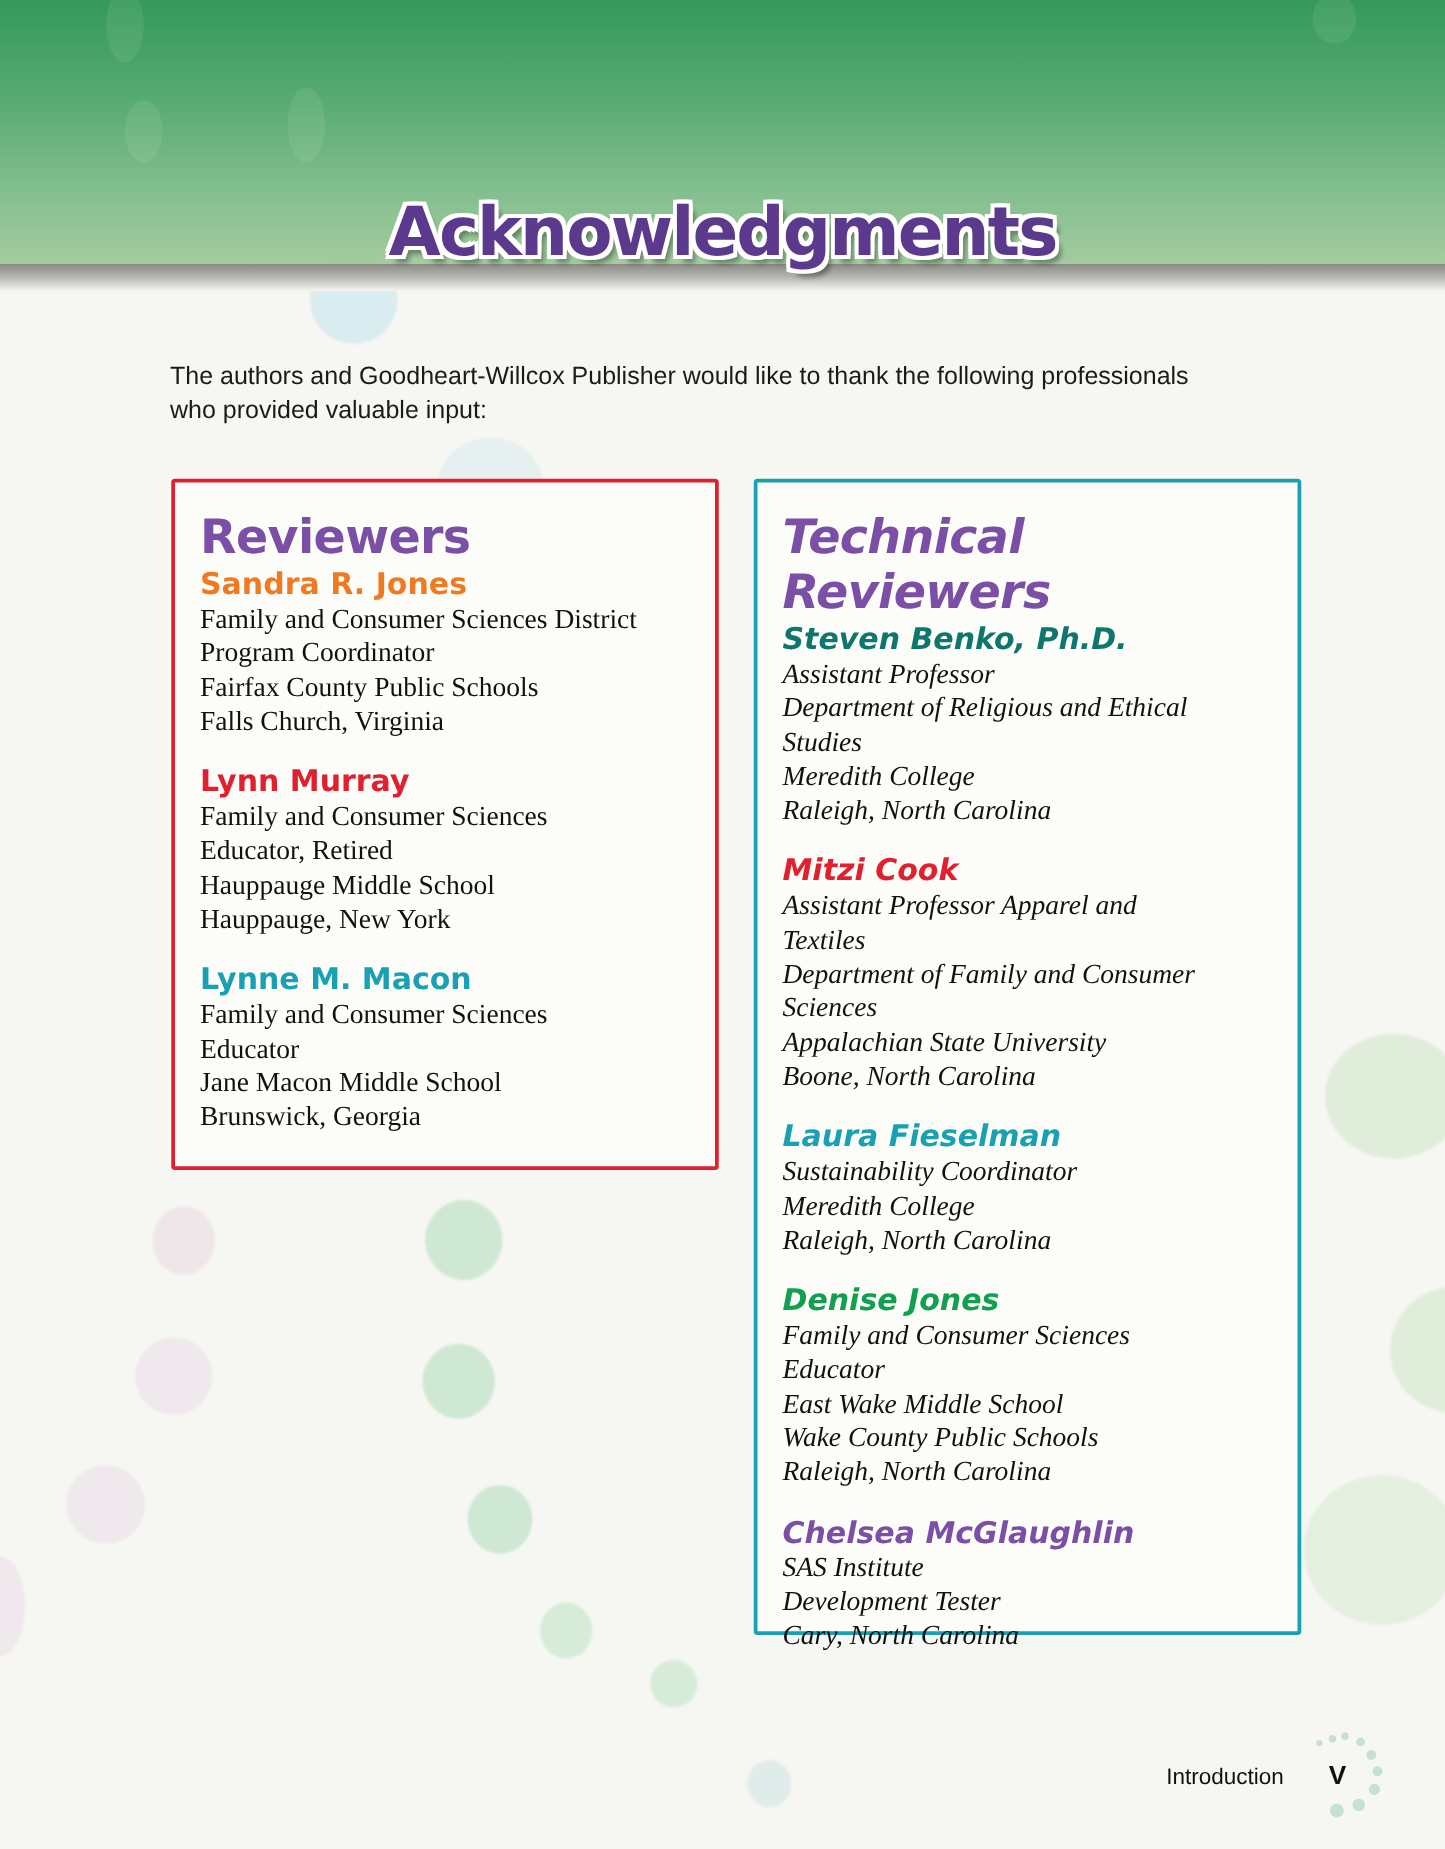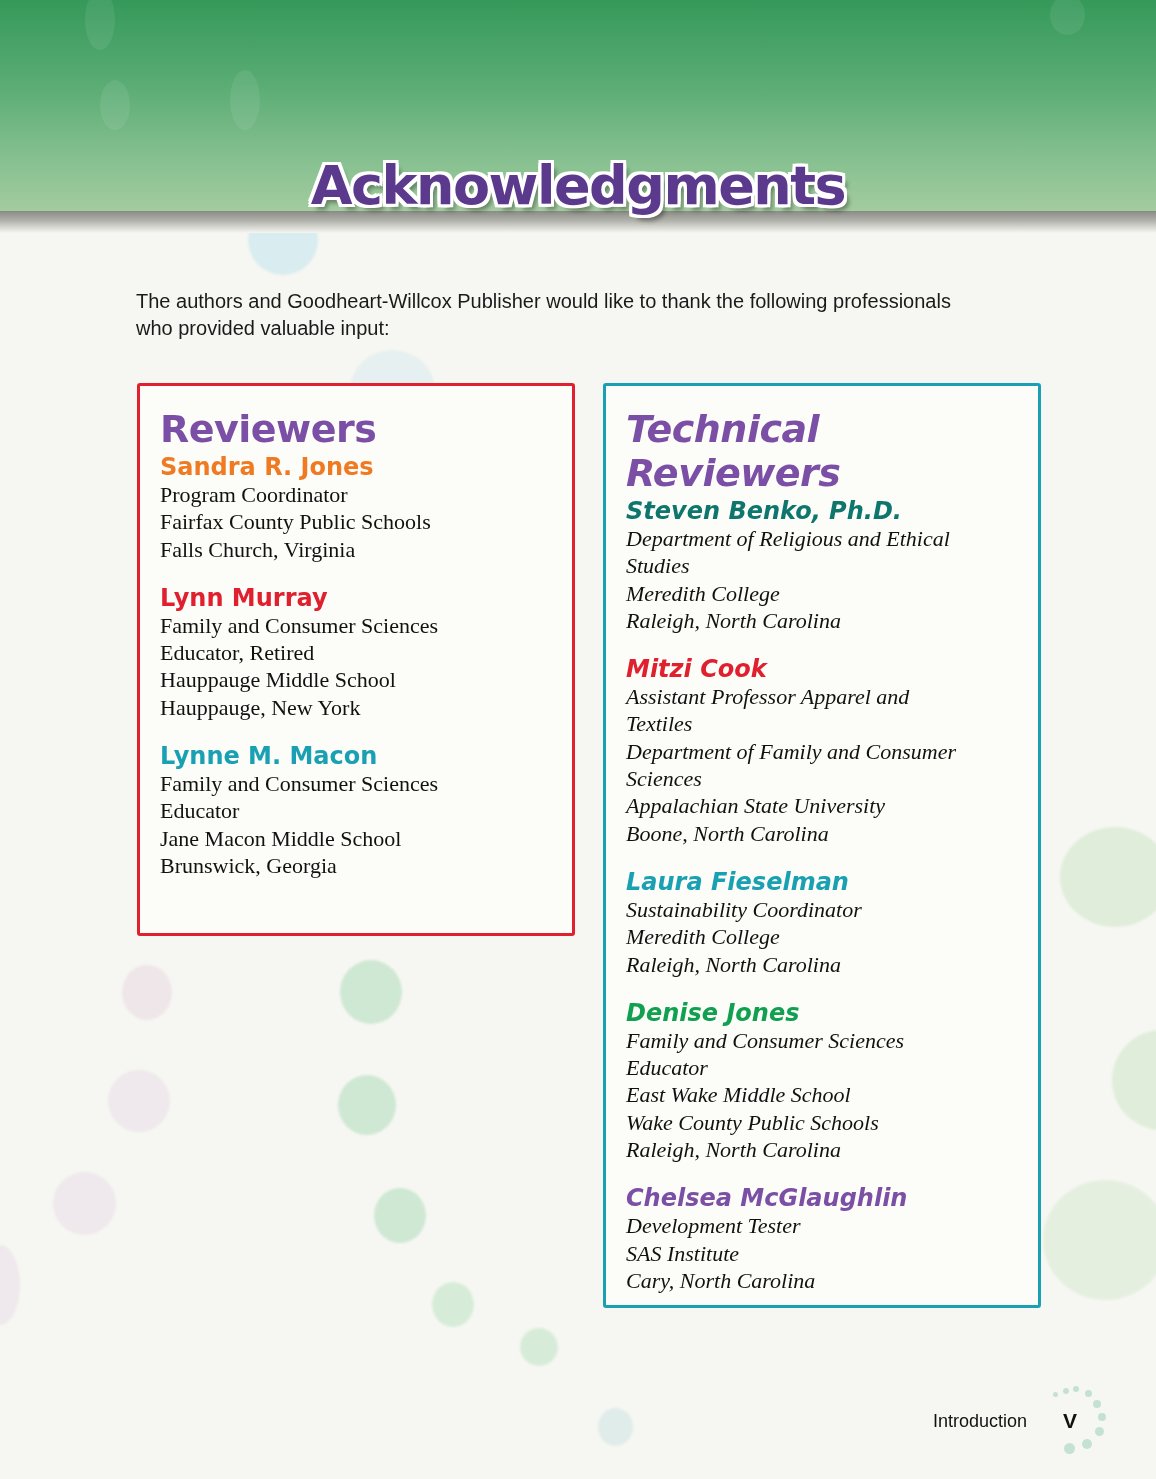--- a/index.html
+++ b/index.html
@@ -92,20 +92,21 @@
 <h1 class="title">Acknowledgments</h1>
 
 <p class="intro" style="margin:0;">The authors and Goodheart-Willcox Publisher would like to thank the following professionals who provided valuable input:</p>
 
 <div class="box red">
   <div class="box-inner">
     <h2 class="box-title">Reviewers</h2>
     <div id="reviewers-list">
         <div class="entry">
           <div class="entry-name" style="color: rgb(240, 122, 34);">Sandra R. Jones</div>
+          <div class="entry-line">Family and Consumer Sciences District</div>
           <div class="entry-line">Program Coordinator</div>
           <div class="entry-line">Fairfax County Public Schools</div>
           <div class="entry-line">Falls Church, Virginia</div>
         </div>
         <div class="entry">
           <div class="entry-name" style="color: rgb(224, 32, 46);">Lynn Murray</div>
           <div class="entry-line">Family and Consumer Sciences</div>
           <div class="entry-line">Educator, Retired</div>
           <div class="entry-line">Hauppauge Middle School</div>
           <div class="entry-line">Hauppauge, New York</div>
@@ -120,20 +121,21 @@
       </div>
   </div>
 </div>
 
 <div class="box teal">
   <div class="box-inner">
     <h2 class="box-title">Technical Reviewers</h2>
     <div id="tech-list">
         <div class="entry">
           <div class="entry-name" style="color: #0f766e;">Steven Benko, Ph.D.</div>
+          <div class="entry-line">Assistant Professor</div>
           <div class="entry-line">Department of Religious and Ethical</div>
           <div class="entry-line">Studies</div>
           <div class="entry-line">Meredith College</div>
           <div class="entry-line">Raleigh, North Carolina</div>
         </div>
         <div class="entry">
           <div class="entry-name" style="color: rgb(224, 32, 46);">Mitzi Cook</div>
           <div class="entry-line">Assistant Professor Apparel and</div>
           <div class="entry-line">Textiles</div>
           <div class="entry-line">Department of Family and Consumer</div>
@@ -150,22 +152,22 @@
         <div class="entry">
           <div class="entry-name" style="color: rgb(16, 160, 80);">Denise Jones</div>
           <div class="entry-line">Family and Consumer Sciences</div>
           <div class="entry-line">Educator</div>
           <div class="entry-line">East Wake Middle School</div>
           <div class="entry-line">Wake County Public Schools</div>
           <div class="entry-line">Raleigh, North Carolina</div>
         </div>
         <div class="entry">
           <div class="entry-name" style="color: rgb(123, 79, 165);">Chelsea McGlaughlin</div>
+          <div class="entry-line">SAS Institute</div>
           <div class="entry-line">Development Tester</div>
-          <div class="entry-line">SAS Institute</div>
           <div class="entry-line">Cary, North Carolina</div>
         </div>
       </div>
   </div>
 </div>
 
 <div class="footer-label">Introduction</div>
 <div class="footer-page">V</div>
 <div>
   <div class="dot" style="left:1053px;top:1392px;width:5px;height:5px;"></div>

